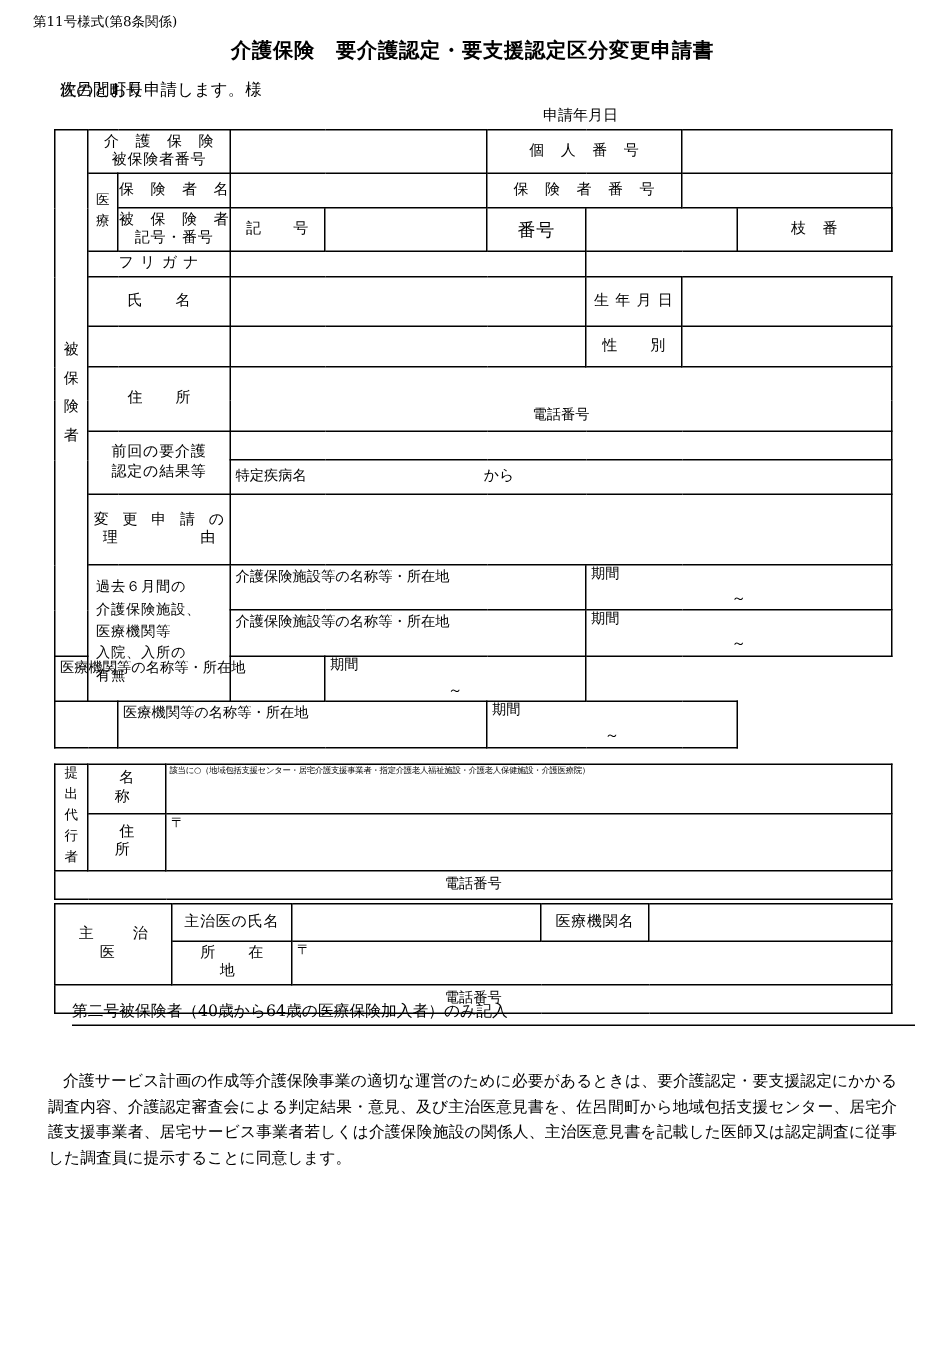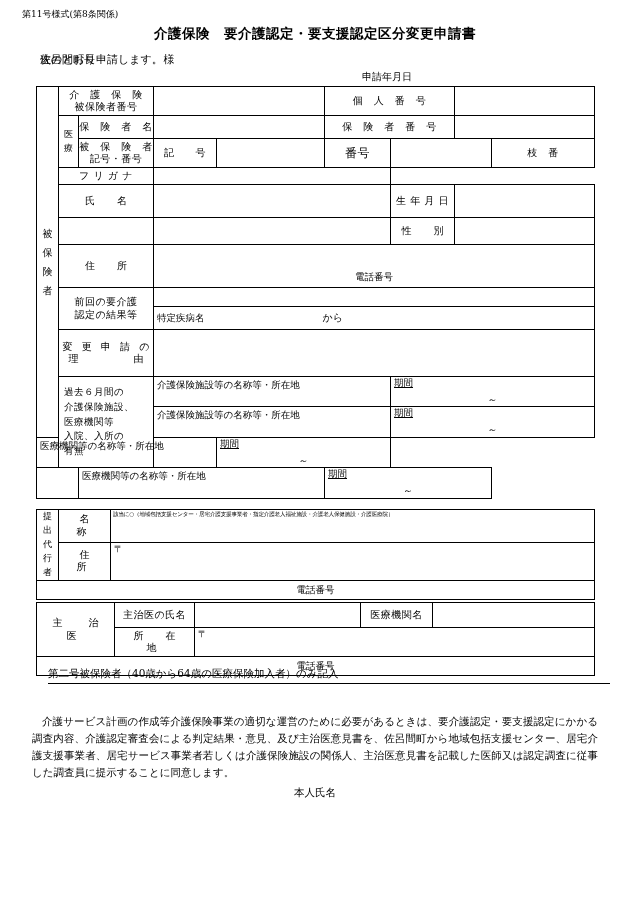--- a/index.html
+++ b/index.html
@@ -122,21 +122,20 @@
   .tilde {
     display: block;
     text-align: center;
     font-size: 10px;
     margin-top: 5px;
   }
   .kikan-lbl {
     display: block;
     font-size: 9.5px;
     padding-left: 3px;
-    text-decoration: underline;
   }
   .kara {
     display: inline-block;
     margin-left: 118px;
     font-size: 10px;
   }
 
   
   #main-table {
     position: absolute;
@@ -469,15 +468,14 @@
     </tr>
   </tbody>
     </table>
 
   <div class="second-head">
     <span class="underline">第二号被保険者（40歳から64歳の医療保険加入者）のみ記入</span>
   </div>
 
 
   <div class="consent">介護サービス計画の作成等介護保険事業の適切な運営のために必要があるときは、要介護認定・要支援認定にかかる調査内容、介護認定審査会による判定結果・意見、及び主治医意見書を、佐呂間町から地域包括支援センター、居宅介護支援事業者、居宅サービス事業者若しくは介護保険施設の関係人、主治医意見書を記載した医師又は認定調査に従事した調査員に提示することに同意します。</div>
-  <div class="honnin">本人氏名</div>
 
 </div>
 
 </body></html>

